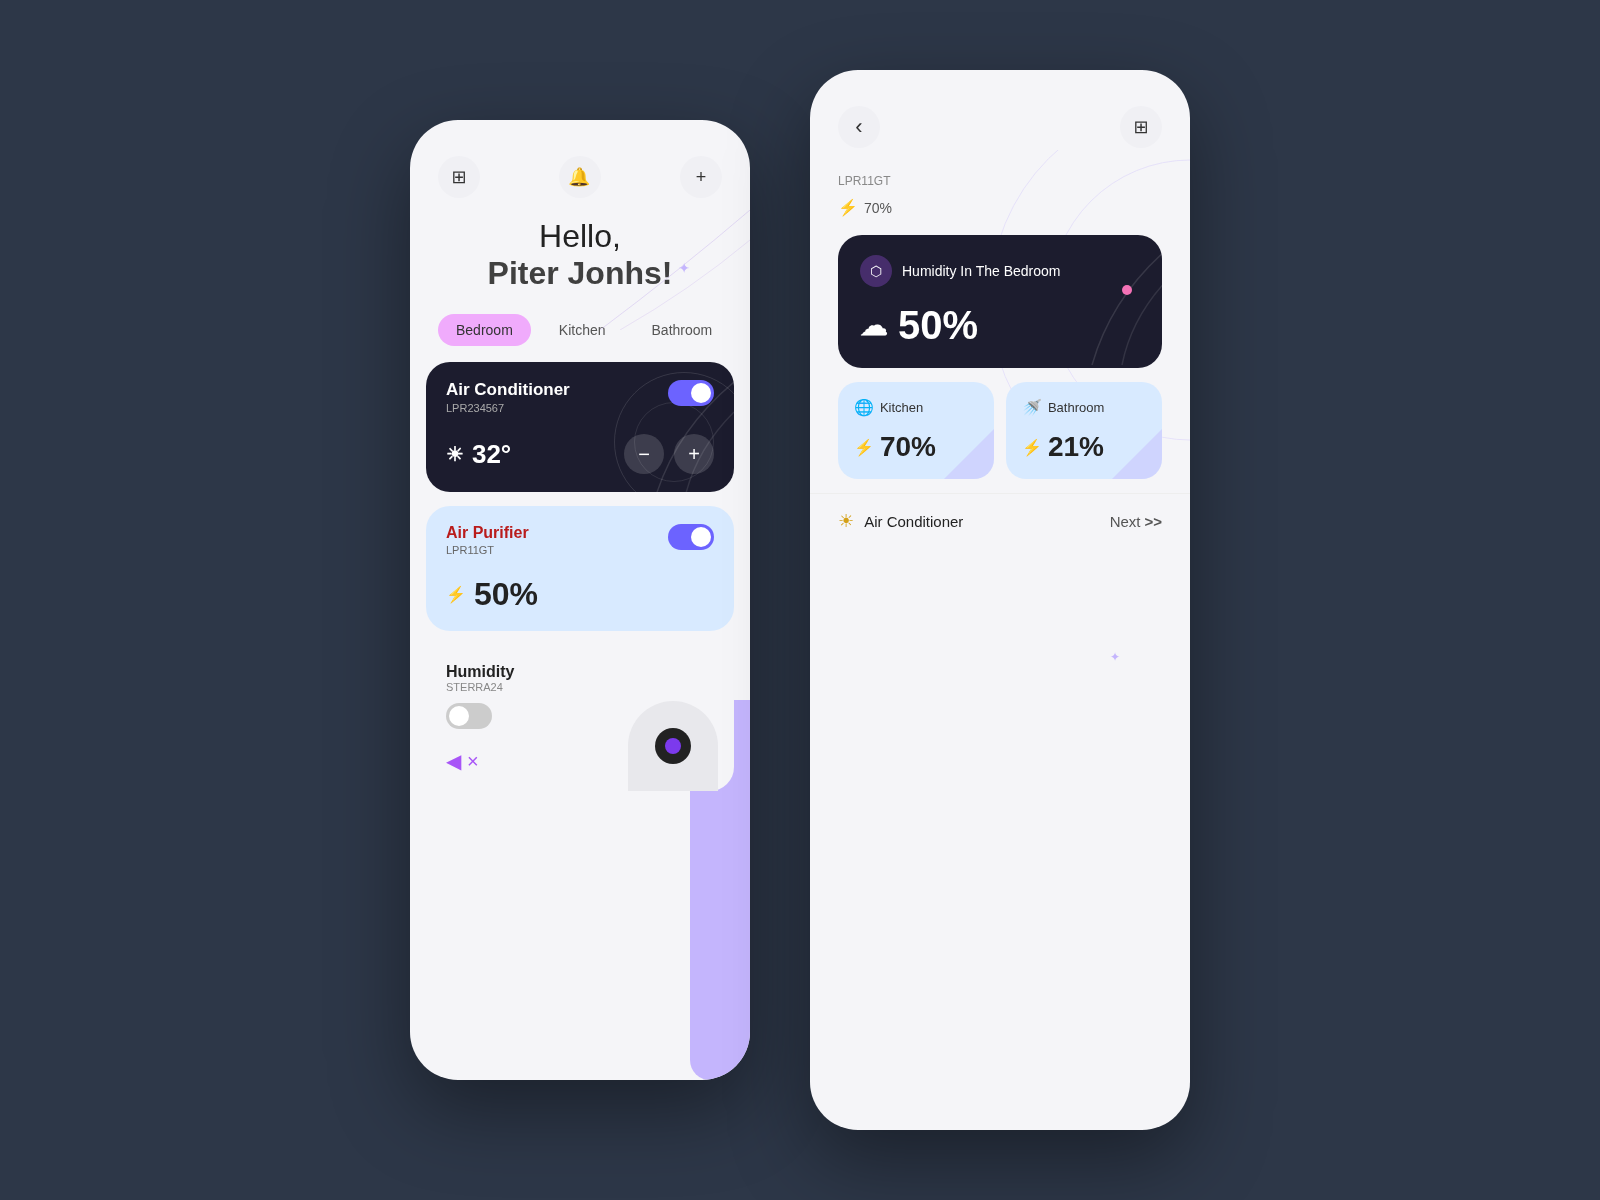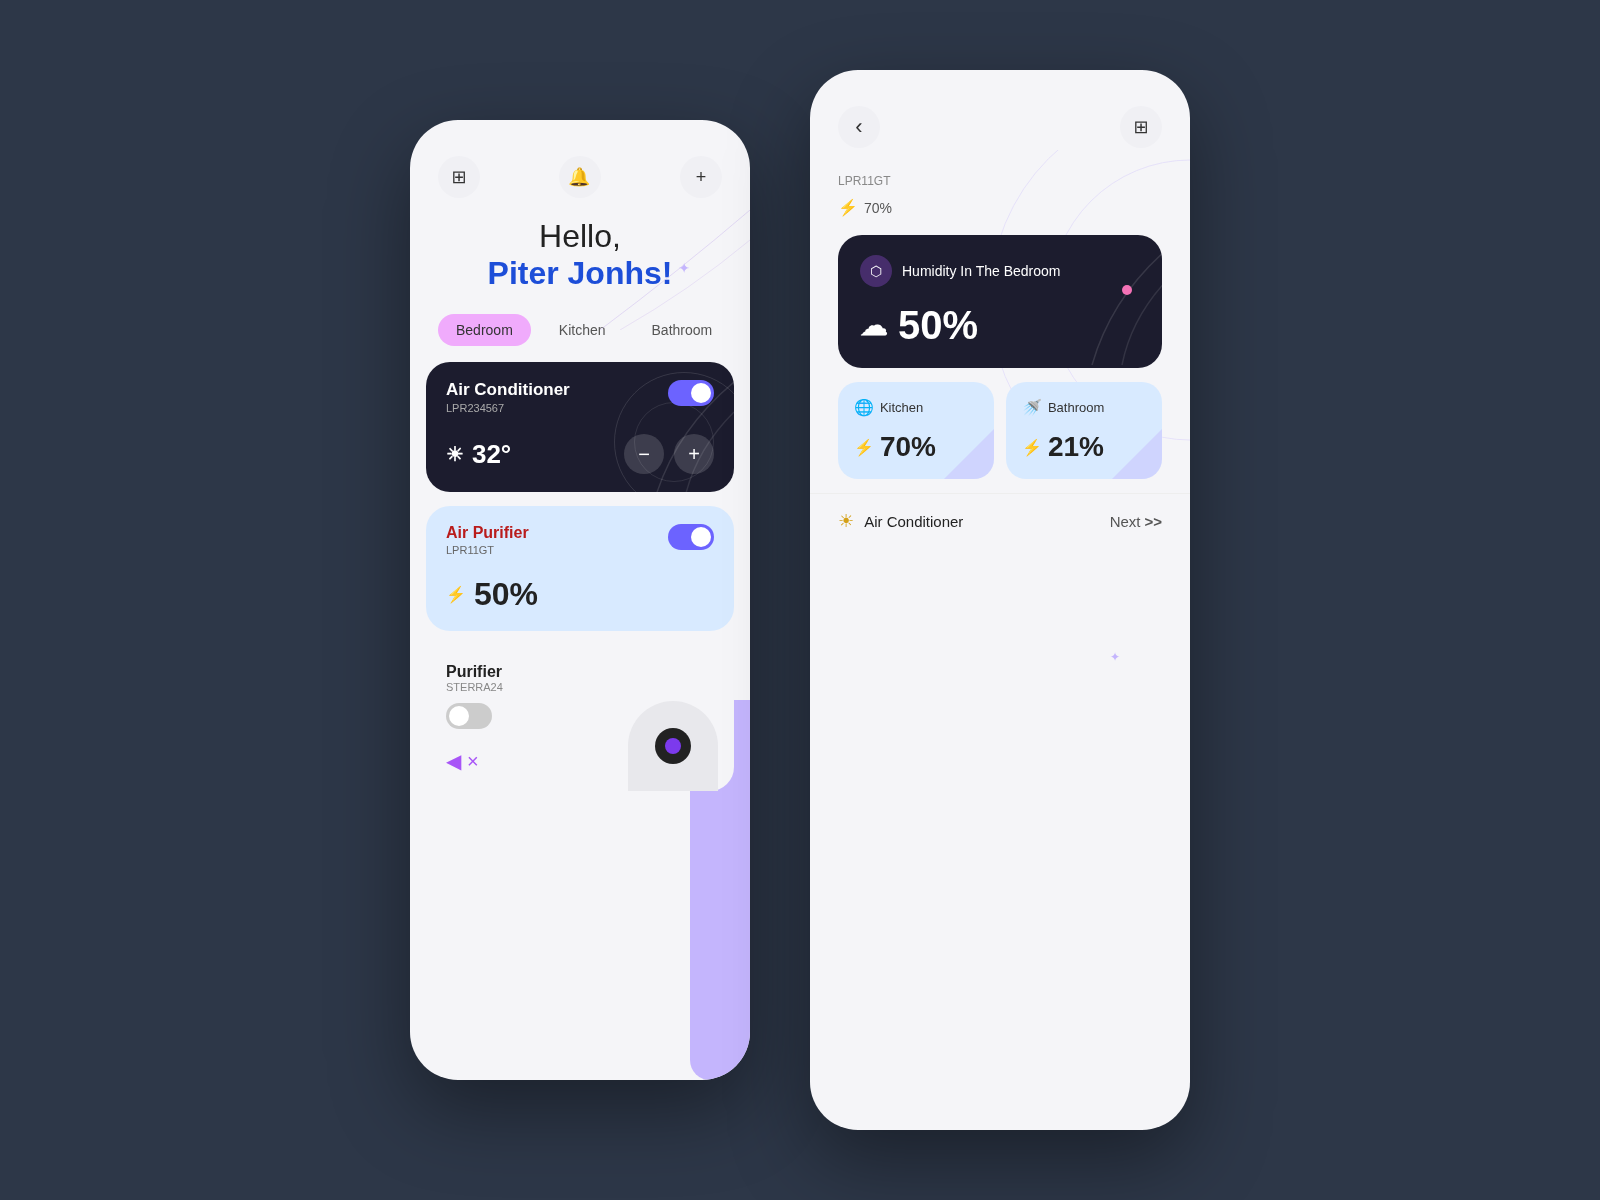--- a/index.html
+++ b/index.html
@@ -55,21 +55,21 @@
       position: relative;
       text-align: center;
     }
     .greeting-hello {
       font-size: 32px;
       color: #222;
       font-weight: 300;
     }
     .greeting-name {
       font-size: 32px;
-      color: #1d4ed8;
+      color: #404040;
       font-weight: 700;
     }
 
     
     .deco-lines {
       position: absolute;
       top: 0; right: 0;
       width: 150px; height: 120px;
       pointer-events: none;
     }
@@ -469,21 +469,21 @@
       </div>
     </div>
     <div class="purifier-percent">
       <span class="lightning">⚡</span>
       <span>50%</span>
     </div>
   </div>
 
   <div class="card-speaker">
     <div class="speaker-info">
-      <div class="card-title">Purifier</div>
+      <div class="card-title">Humidity</div>
       <div class="card-id">STERRA24</div>
       <div class="toggle toggle-off" style="margin-top:10px;">
         <div class="toggle-track">
           <div class="toggle-thumb"></div>
         </div>
       </div>
 
       <div style="margin-top:20px;font-size:20px;color:#a855f7;">◀ ×</div>
     </div>
 

